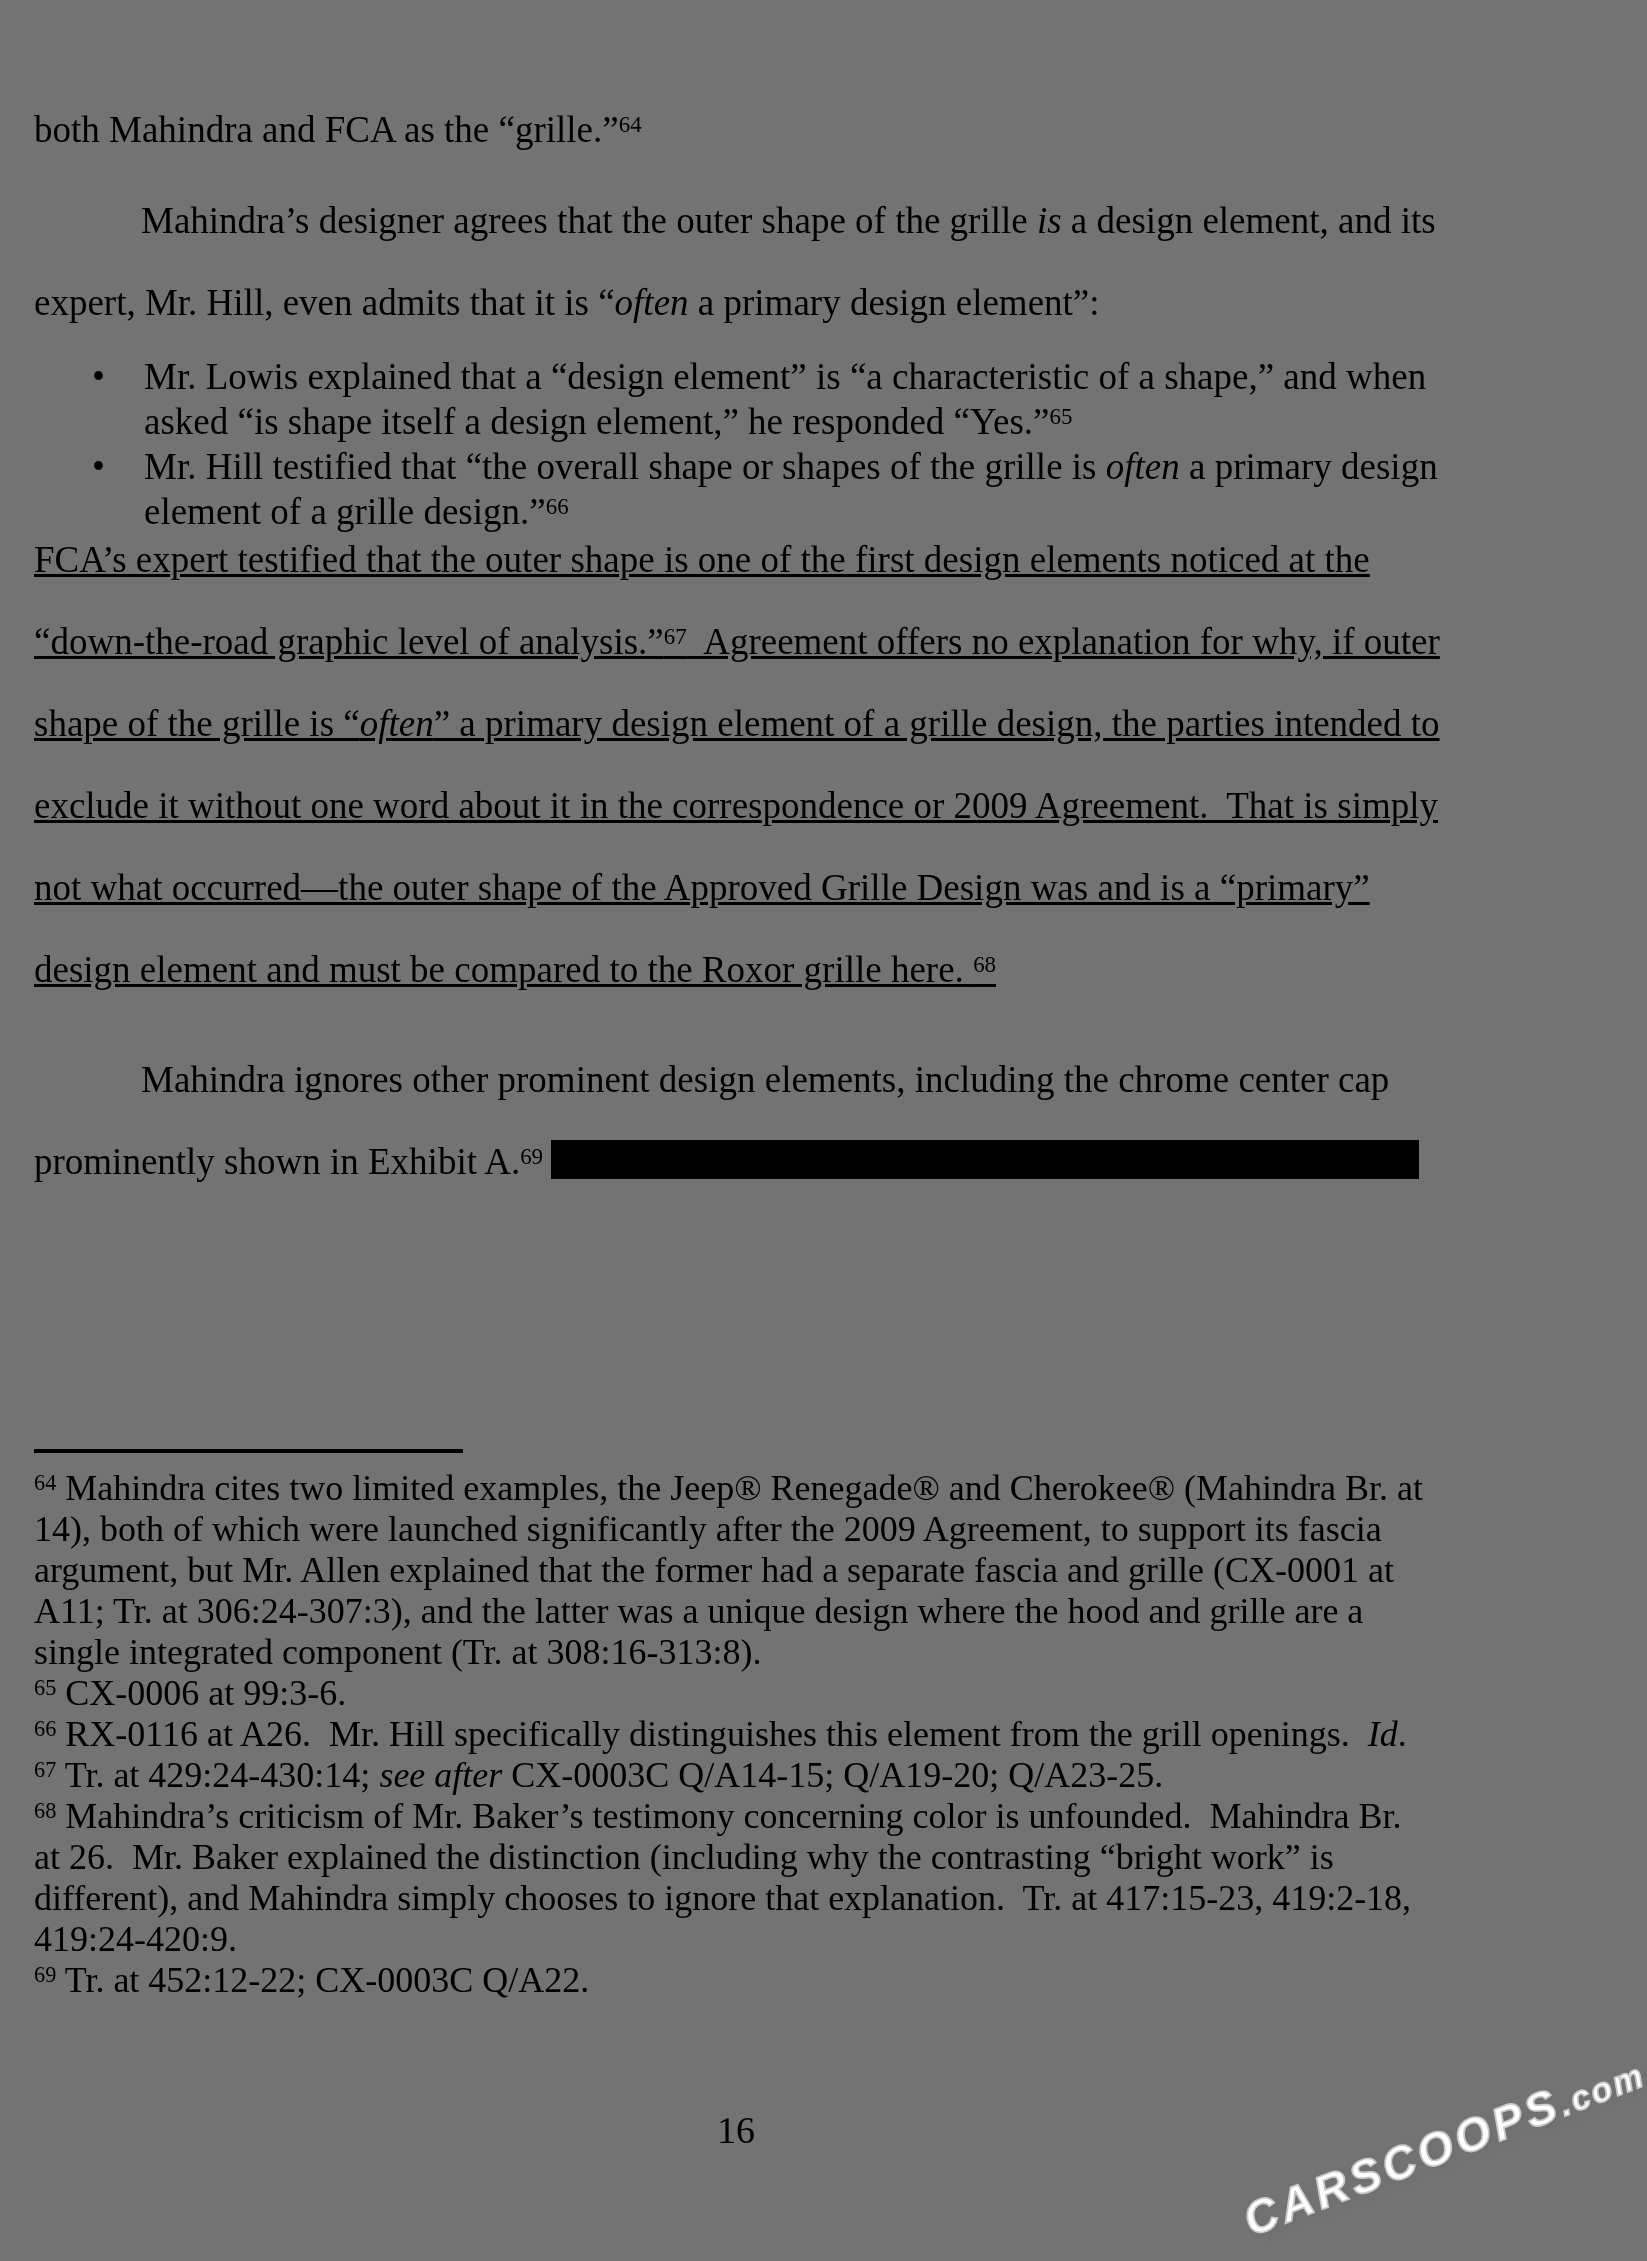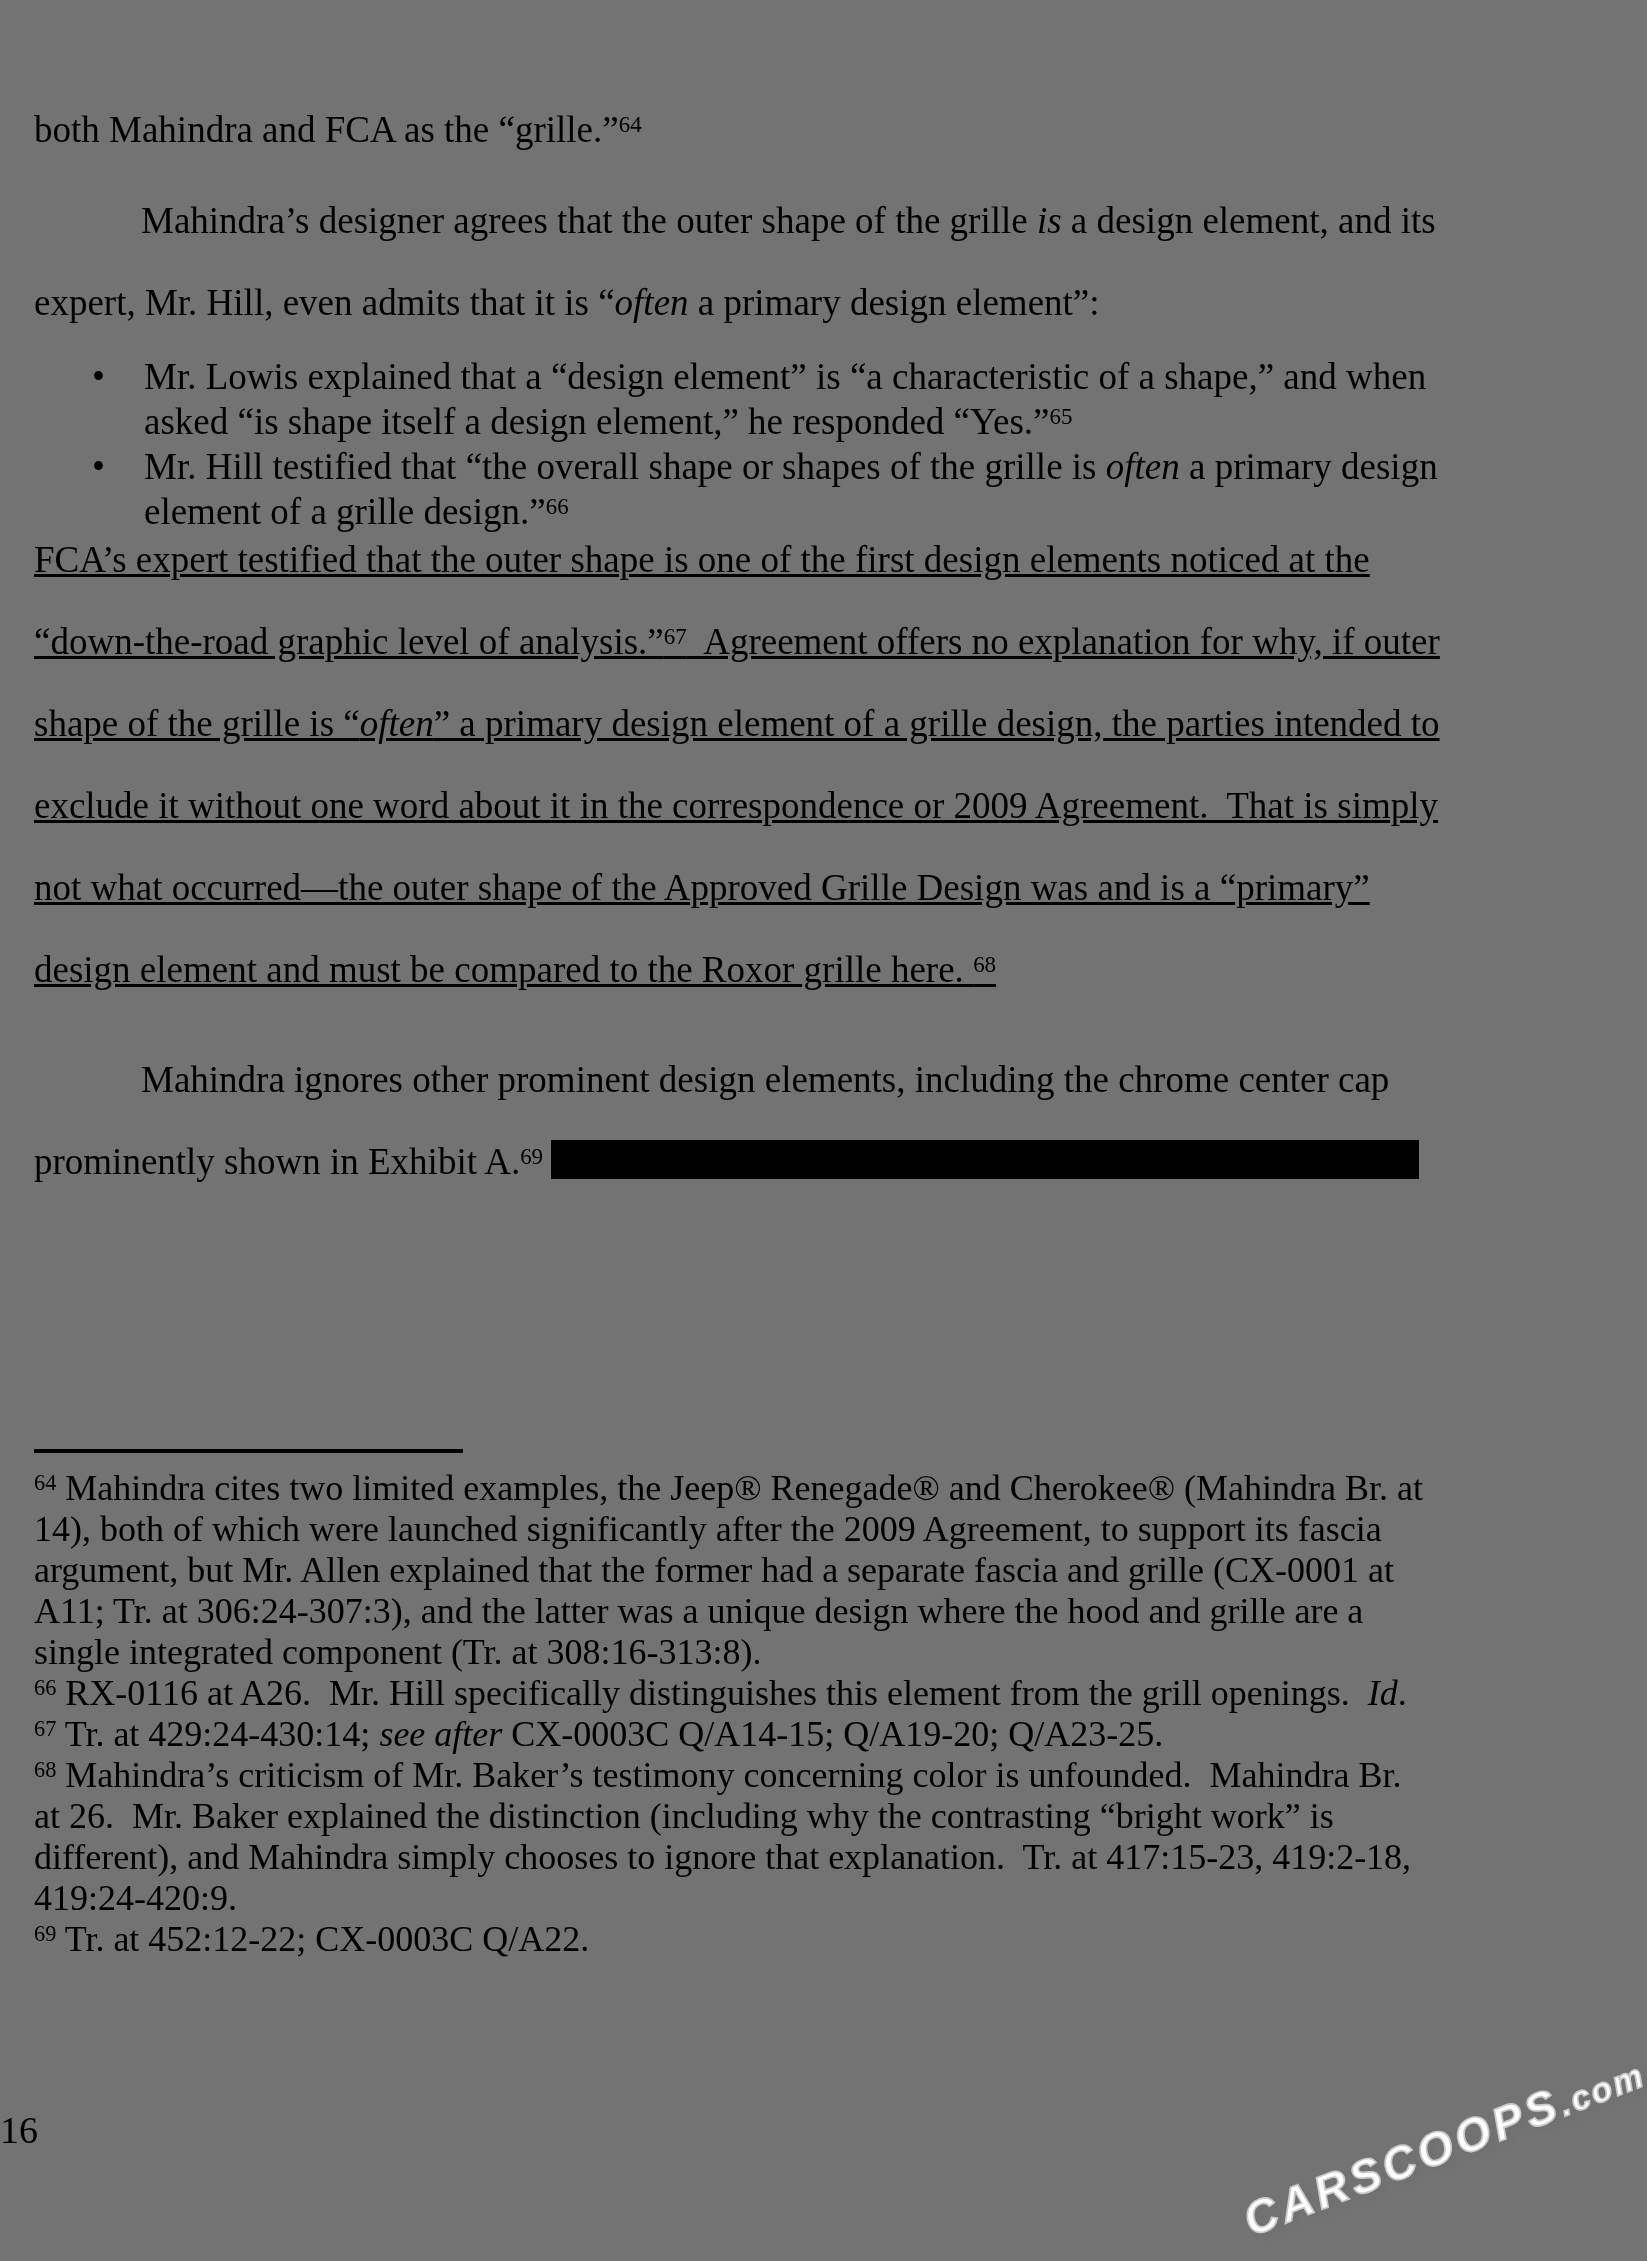--- a/index.html
+++ b/index.html
@@ -65,20 +65,21 @@
     top: 1468px;
     width: 1459px;
     font-size: 36px;
     line-height: 41px;
   }
   .page-number {
     position: absolute;
     left: 0;
     top: 2108px;
     width: 1472px;
+    text-align: center;
     font-size: 38px;
   }
   .watermark {
     position: absolute;
     left: 1236px;
     top: 2120px;
     width: 412px;
     height: 77px;
     transform: rotate(-21deg);
     transform-origin: center center;
@@ -138,20 +139,23 @@
   <div class="fn-sep"></div>
   <div id="footnotes" class="footnotes">
       <div class="footnote-item">
         <div class="line"><span class="sup">64</span><span> Mahindra cites two limited examples, the Jeep® Renegade® and Cherokee® (Mahindra Br. at</span></div>
         <div class="line"><span>14), both of which were launched significantly after the 2009 Agreement, to support its fascia</span></div>
         <div class="line"><span>argument, but Mr. Allen explained that the former had a separate fascia and grille (CX-0001 at</span></div>
         <div class="line"><span>A11; Tr. at 306:24-307:3), and the latter was a unique design where the hood and grille are a</span></div>
         <div class="line"><span>single integrated component (Tr. at 308:16-313:8).</span></div>
       </div>
       <div class="footnote-item">
+        <div class="line"><span class="sup">65</span><span> CX-0006 at 99:3-6.</span></div>
+      </div>
+      <div class="footnote-item">
         <div class="line"><span class="sup">66</span><span> RX-0116 at A26.  Mr. Hill specifically distinguishes this element from the grill openings.  </span><span class="it">Id</span><span>.</span></div>
       </div>
       <div class="footnote-item">
         <div class="line"><span class="sup">67</span><span> Tr. at 429:24-430:14; </span><span class="it">see after</span><span> CX-0003C Q/A14-15; Q/A19-20; Q/A23-25.</span></div>
       </div>
       <div class="footnote-item">
         <div class="line"><span class="sup">68</span><span> Mahindra’s criticism of Mr. Baker’s testimony concerning color is unfounded.  Mahindra Br.</span></div>
         <div class="line"><span>at 26.  Mr. Baker explained the distinction (including why the contrasting “bright work” is</span></div>
         <div class="line"><span>different), and Mahindra simply chooses to ignore that explanation.  Tr. at 417:15-23, 419:2-18,</span></div>
         <div class="line"><span>419:24-420:9.</span></div>

